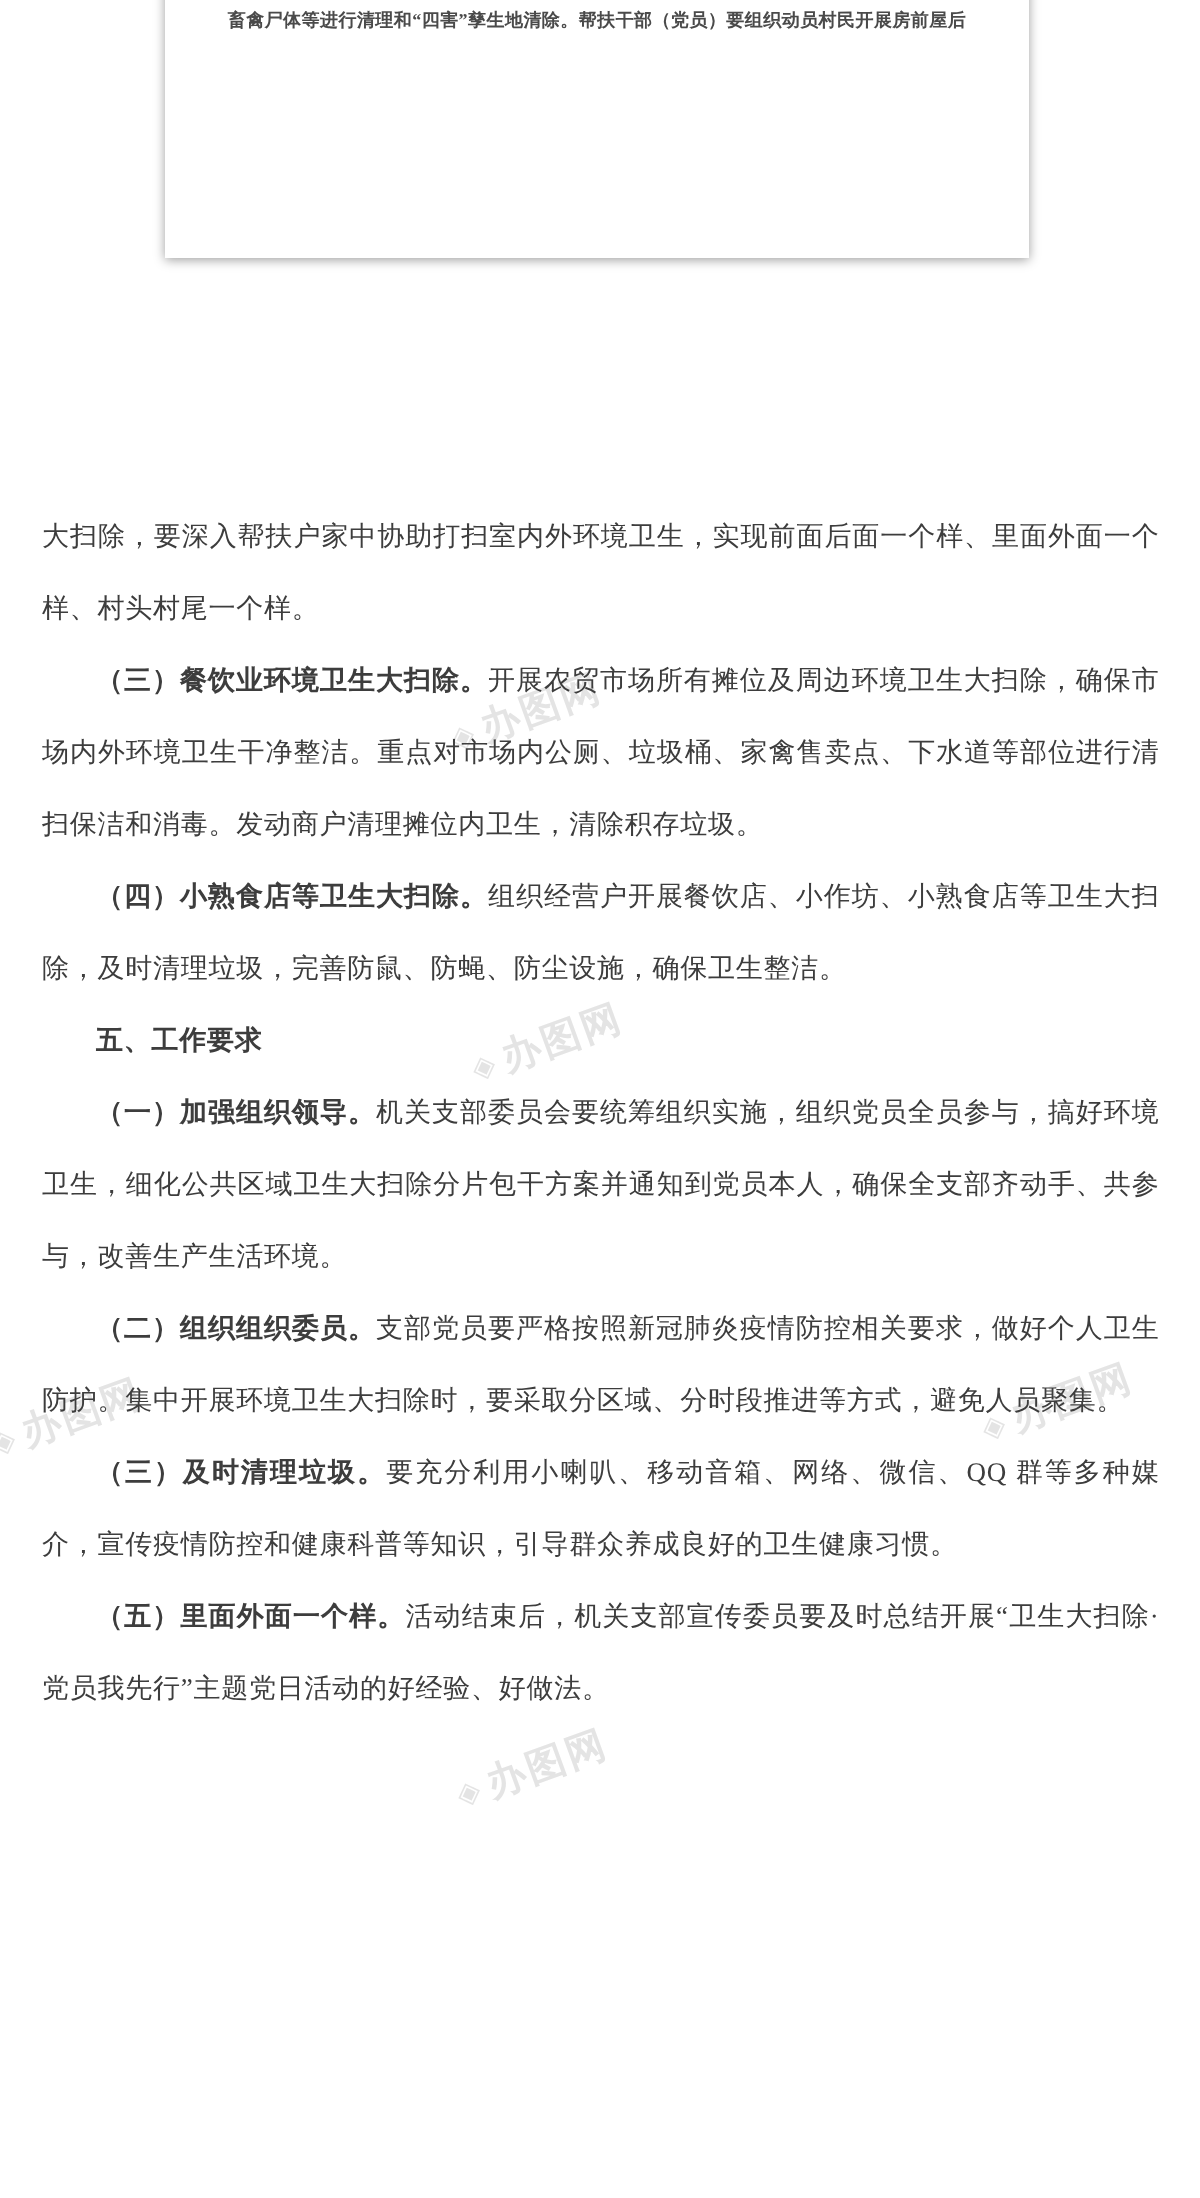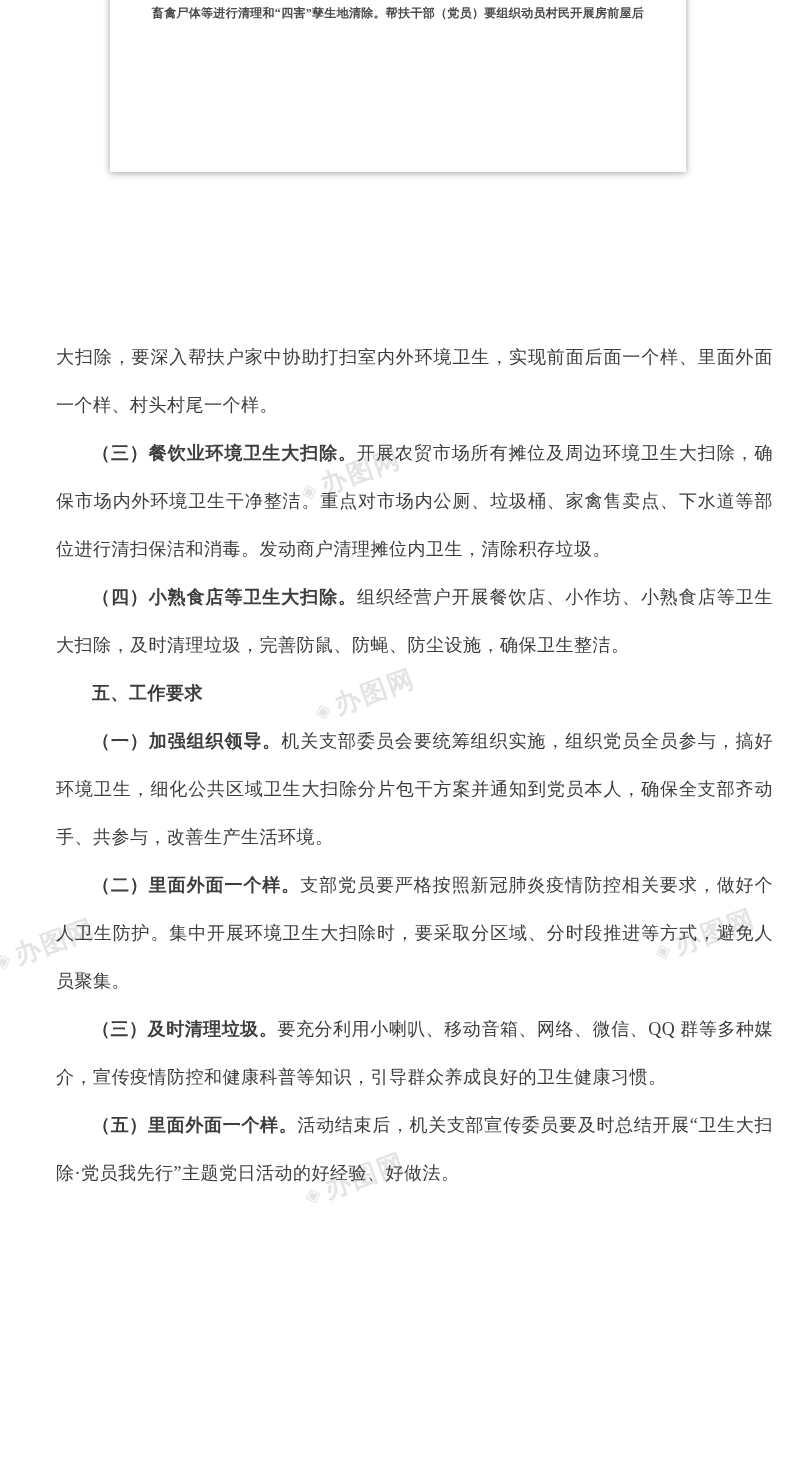--- a/index.html
+++ b/index.html
@@ -41,21 +41,21 @@
     left: 28px;
     right: 27px;
     top: 333px;
     font-size: 18px;
     line-height: 48px;
     letter-spacing: 0.5px;
     color: #3d3d3d;
     text-align: justify;
     z-index: 2;
   }
-  .para { text-indent: 2em; margin-left: 28px; }
+  .para { text-indent: 2em; }
   .para.no-indent { text-indent: 0; }
   .para .lead { font-weight: bold; }
 
   
   .wm {
     position: absolute;
     font-family: "Liberation Sans", "DejaVu Sans", sans-serif;
     font-weight: bold;
     font-size: 26px;
     letter-spacing: 2px;
@@ -95,20 +95,20 @@
   <p class="para no-indent"><b class="lead"></b><span>大扫除，要深入帮扶户家中协助打扫室内外环境卫生，实现前面后面一个样、里面外面一个样、村头村尾一个样。</span></p>
 
   <p class="para"><b class="lead">（三）餐饮业环境卫生大扫除。</b><span>开展农贸市场所有摊位及周边环境卫生大扫除，确保市场内外环境卫生干净整洁。重点对市场内公厕、垃圾桶、家禽售卖点、下水道等部位进行清扫保洁和消毒。发动商户清理摊位内卫生，清除积存垃圾。</span></p>
 
   <p class="para"><b class="lead">（四）小熟食店等卫生大扫除。</b><span>组织经营户开展餐饮店、小作坊、小熟食店等卫生大扫除，及时清理垃圾，完善防鼠、防蝇、防尘设施，确保卫生整洁。</span></p>
 
   <p class="para"><b class="lead">五、工作要求</b><span></span></p>
 
   <p class="para"><b class="lead">（一）加强组织领导。</b><span>机关支部委员会要统筹组织实施，组织党员全员参与，搞好环境卫生，细化公共区域卫生大扫除分片包干方案并通知到党员本人，确保全支部齐动手、共参与，改善生产生活环境。</span></p>
 
-  <p class="para"><b class="lead">（二）里面外面一个样。</b><span>支部党员要严格按照新冠肺炎疫情防控相关要求，做好个人卫生防护。集中开展环境卫生大扫除时，要采取分区域、分时段推进等方式，避免人员聚集。</span></p>
+  <p class="para"><b class="lead">（二）组织组织委员。</b><span>支部党员要严格按照新冠肺炎疫情防控相关要求，做好个人卫生防护。集中开展环境卫生大扫除时，要采取分区域、分时段推进等方式，避免人员聚集。</span></p>
 
   <p class="para"><b class="lead">（三）及时清理垃圾。</b><span>要充分利用小喇叭、移动音箱、网络、微信、QQ 群等多种媒介，宣传疫情防控和健康科普等知识，引导群众养成良好的卫生健康习惯。</span></p>
 
 
   <p class="para"><b class="lead">（五）里面外面一个样。</b><span>活动结束后，机关支部宣传委员要及时总结开展“卫生大扫除·党员我先行”主题党日活动的好经验、好做法。</span></p>
 
 </div>
 
 </body></html>

